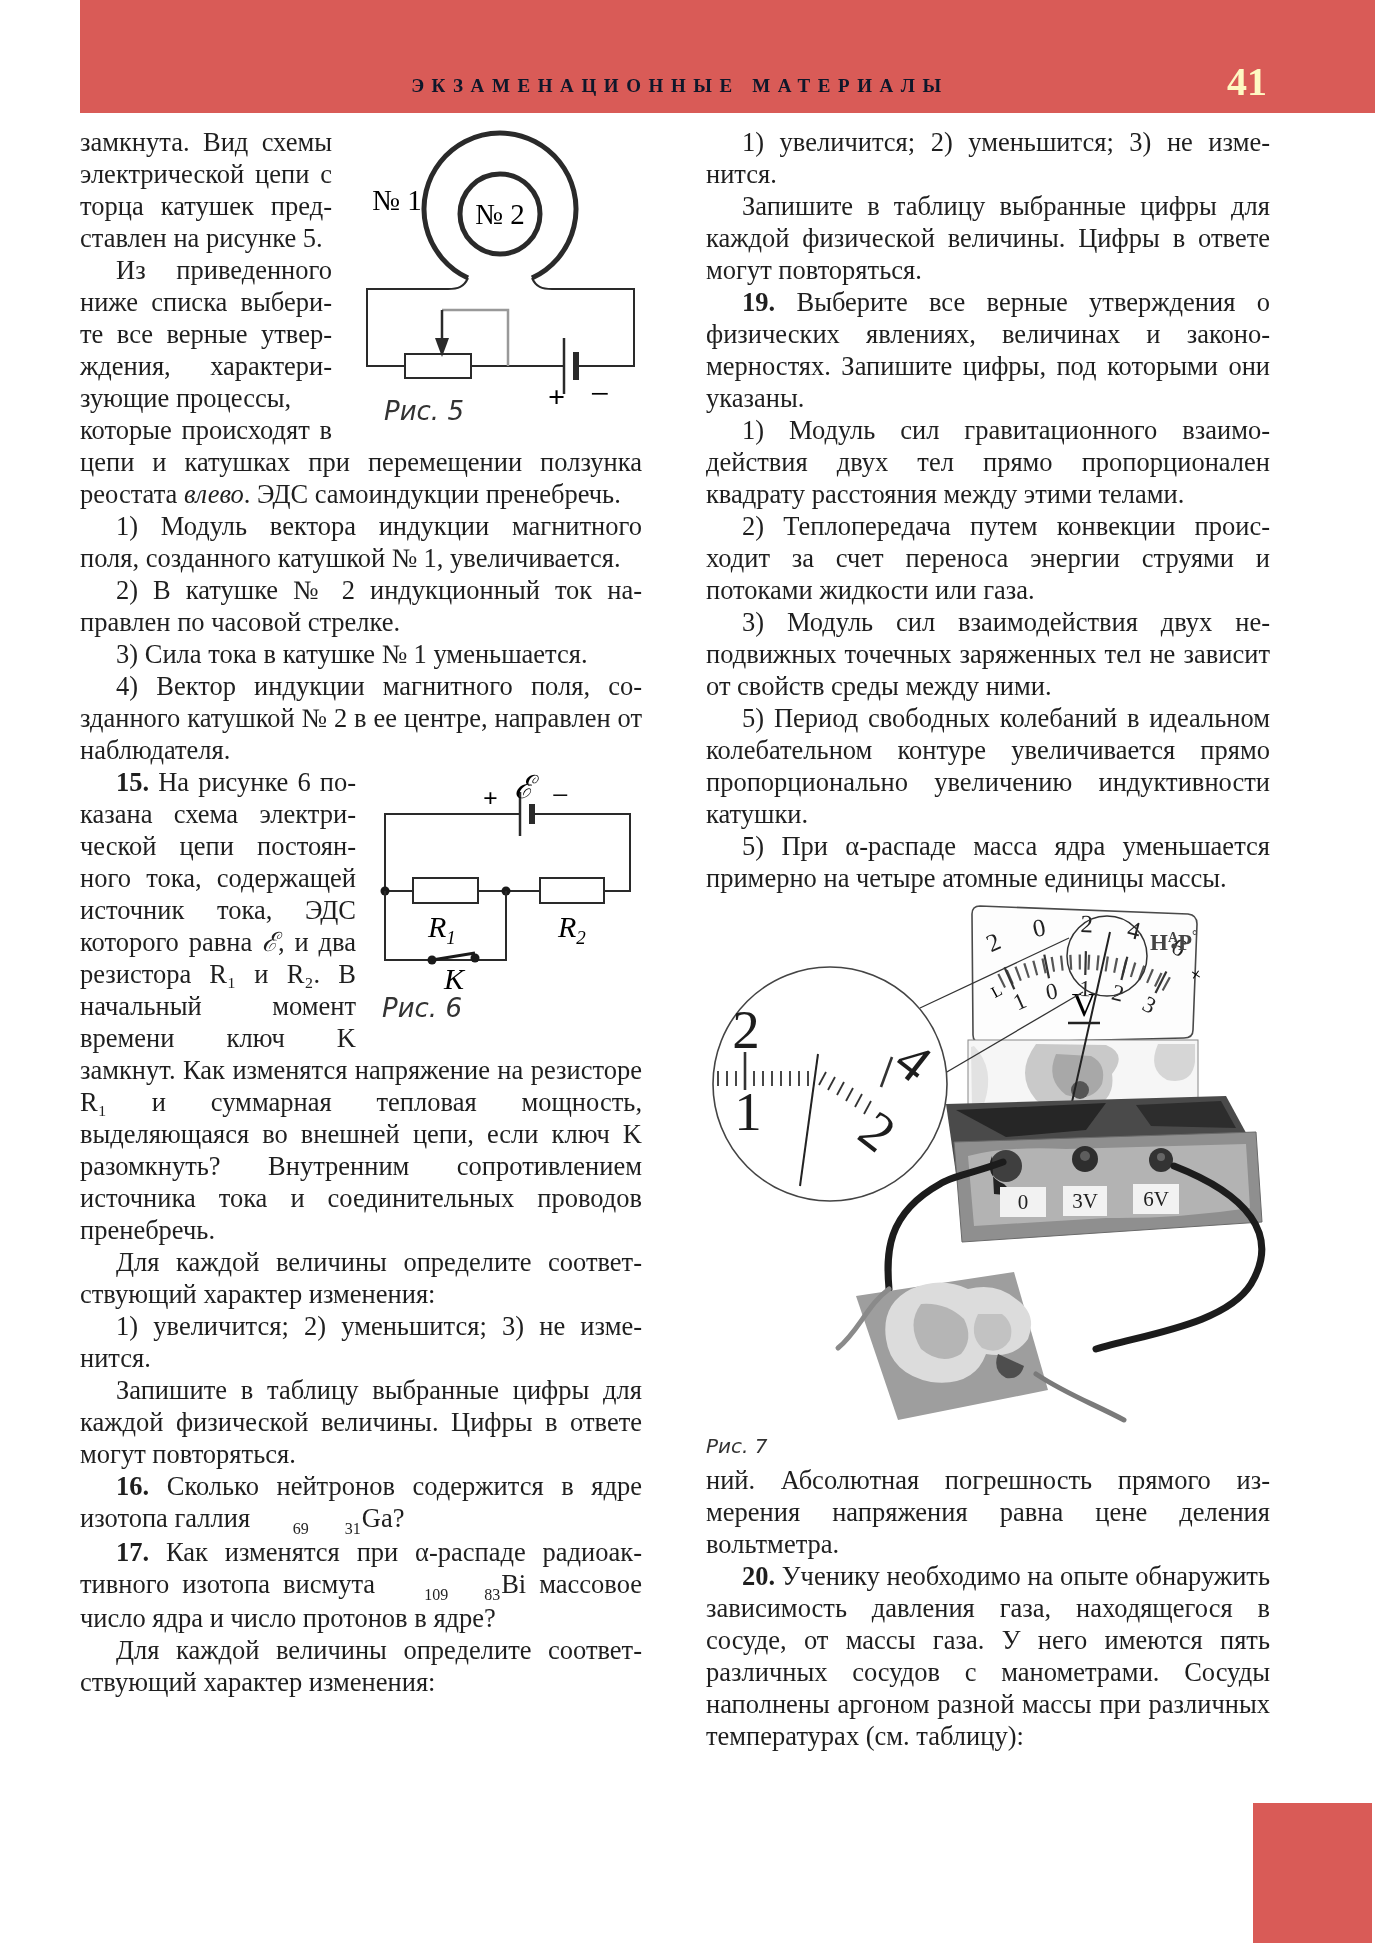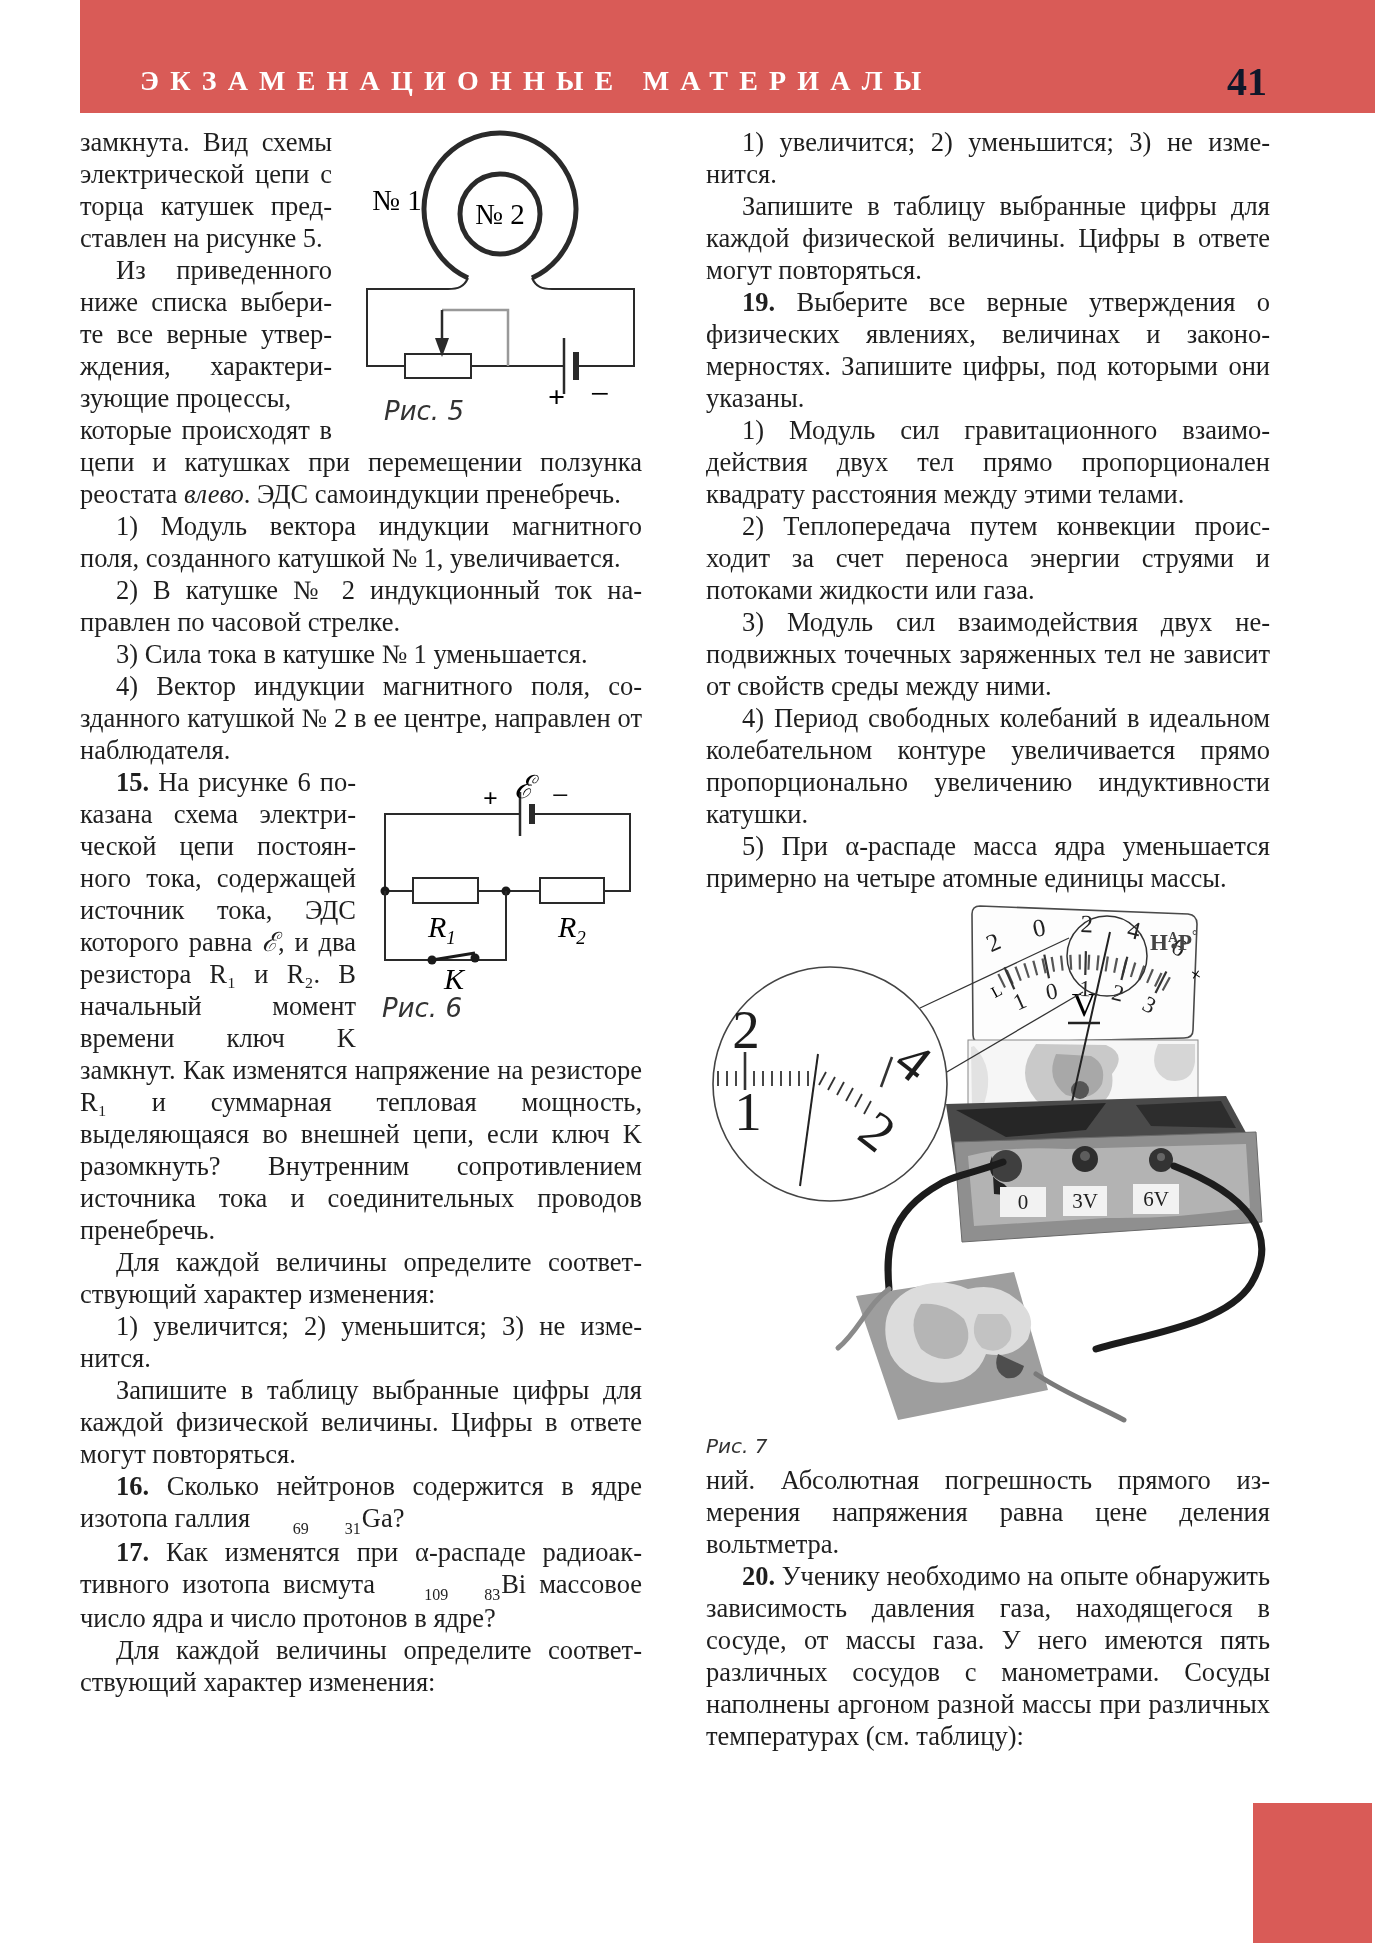--- a/index.html
+++ b/index.html
@@ -2,23 +2,23 @@
 <html><head>
 <meta charset="utf-8">
 <style>
   html,body{margin:0;padding:0;}
   body{width:1375px;height:1943px;position:relative;background:#fff;
        font-family:"Liberation Serif",serif;color:#1f1f1f;}
   .page{position:absolute;inset:0;overflow:hidden;background:#fff;}
 
   
   .band{position:absolute;left:80px;top:0;width:1295px;height:113px;background:#d95b57;}
-  .band-title{position:absolute;left:60px;bottom:16px;width:1080px;
-      color:#ffffff;font-size:28px;font-weight:bold;letter-spacing:0.40em;white-space:nowrap;}
-  .band-page{position:absolute;right:108px;bottom:8px;color:#0f172a;font-size:40px;font-weight:bold;}
+  .band-title{position:absolute;left:60px;bottom:16px;width:1080px;text-align:center;
+      color:#0f172a;font-size:19px;font-weight:bold;letter-spacing:0.40em;white-space:nowrap;}
+  .band-page{position:absolute;right:108px;bottom:8px;color:#fef9c3;font-size:40px;font-weight:bold;}
 
   
   .col{position:absolute;top:126px;font-size:26.5px;line-height:32px;text-align:justify;}
   .col-left{left:80px;width:562px;}
   .col-right{left:706px;width:564px;}
   p.para{margin:0;}
   p.indent{text-indent:36px;}
   .qn{font-weight:bold;}
   i{font-style:italic;}
 
@@ -118,21 +118,21 @@
     <p class="para indent"><span>Для каждой величины определите соответ­ствующий характер изменения:</span></p>
   </section>
 
   <section class="col col-right">
     <p class="para indent"><span>1) увеличится; 2) уменьшится; 3) не изме­нится.</span></p>
     <p class="para indent"><span>Запишите в таблицу выбранные цифры для каждой физической величины. Цифры в ответе могут повторяться.</span></p>
     <p class="para indent"><span class="qn">19.</span><span> Выберите все верные утверждения о физических явлениях, величинах и законо­мерностях. Запишите цифры, под которыми они указаны.</span></p>
     <p class="para indent"><span>1) Модуль сил гравитационного взаимо­действия двух тел прямо пропорционален квадрату расстояния между этими телами.</span></p>
     <p class="para indent"><span>2) Теплопередача путем конвекции проис­ходит за счет переноса энергии струями и потоками жидкости или газа.</span></p>
     <p class="para indent"><span>3) Модуль сил взаимодействия двух не­подвижных точечных заряженных тел не зависит от свойств среды между ними.</span></p>
-    <p class="para indent"><span>4) Период свободных колебаний в идеаль­ном колебательном контуре увеличивается прямо пропорционально увеличению индук­тивности катушки.</span></p>
+    <p class="para indent"><span>5) Период свободных колебаний в идеаль­ном колебательном контуре увеличивается прямо пропорционально увеличению индук­тивности катушки.</span></p>
     <p class="para indent"><span>5) При α-распаде масса ядра уменьшается примерно на четыре атомные единицы массы.</span></p>
 
     <div class="fig7box">
       <svg width="564" height="522" viewBox="0 0 564 522">
 
         <path d="M 274 2 L 482 10 Q 491 11 491 20 L 487 126 Q 487 134 478 134 L 276 139 Q 267 139 267 131 L 266 10 Q 266 2 274 2 Z" fill="#fdfdfd" stroke="#4a4a4a" stroke-width="1.6"></path>
 
         <path d="M 294.7 77.3 A 177 177 0 0 1 466.2 83.3" fill="none" stroke="#555" stroke-width="15" stroke-dasharray="2.2 6.8"></path>
 
         <g stroke="#333" stroke-width="2.2">

